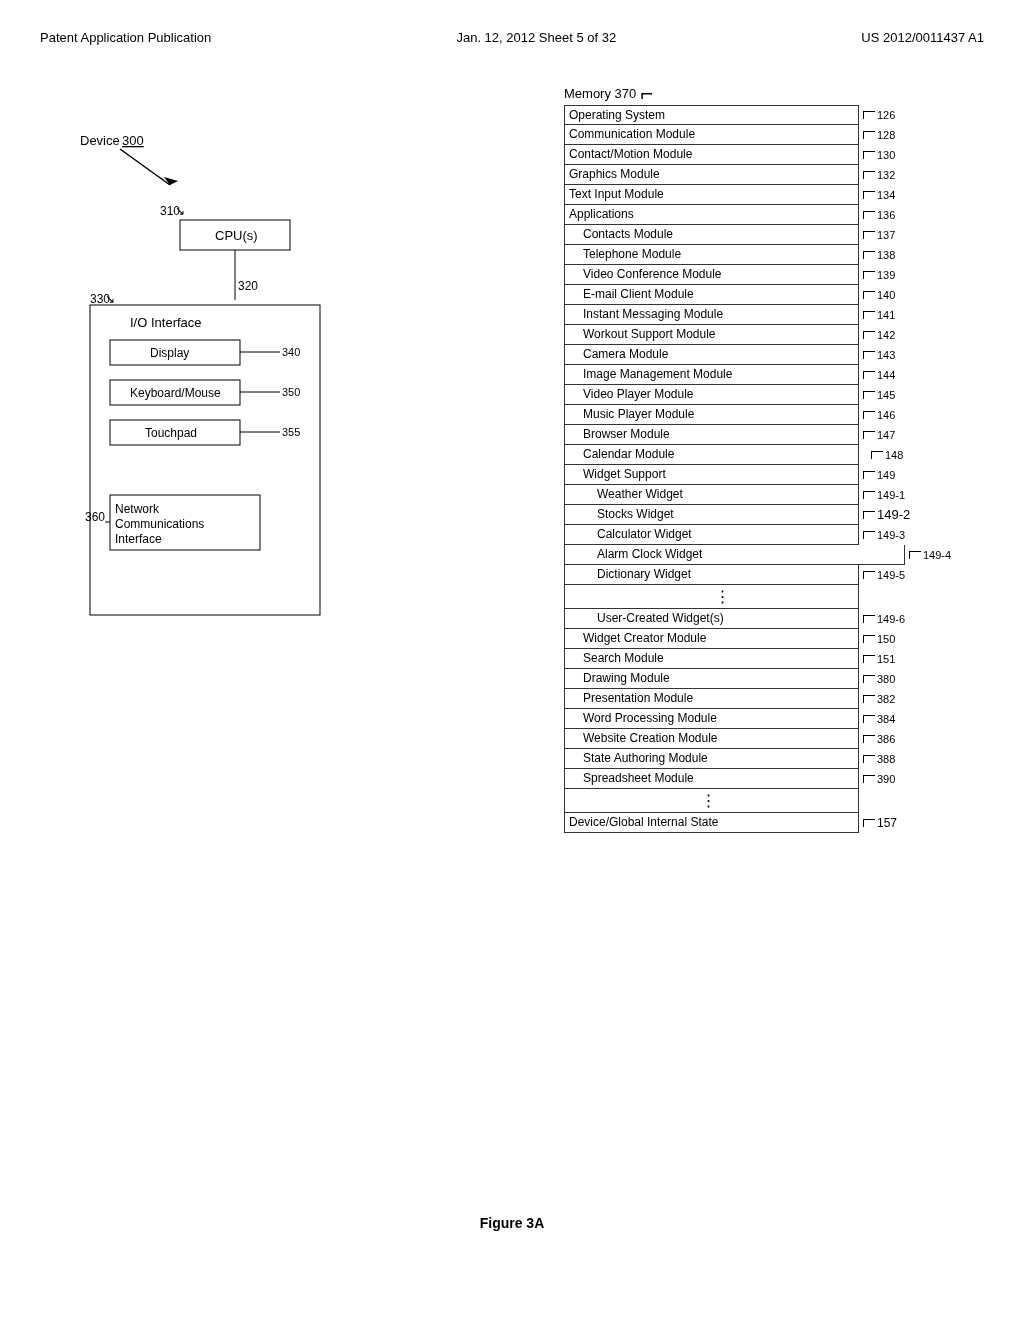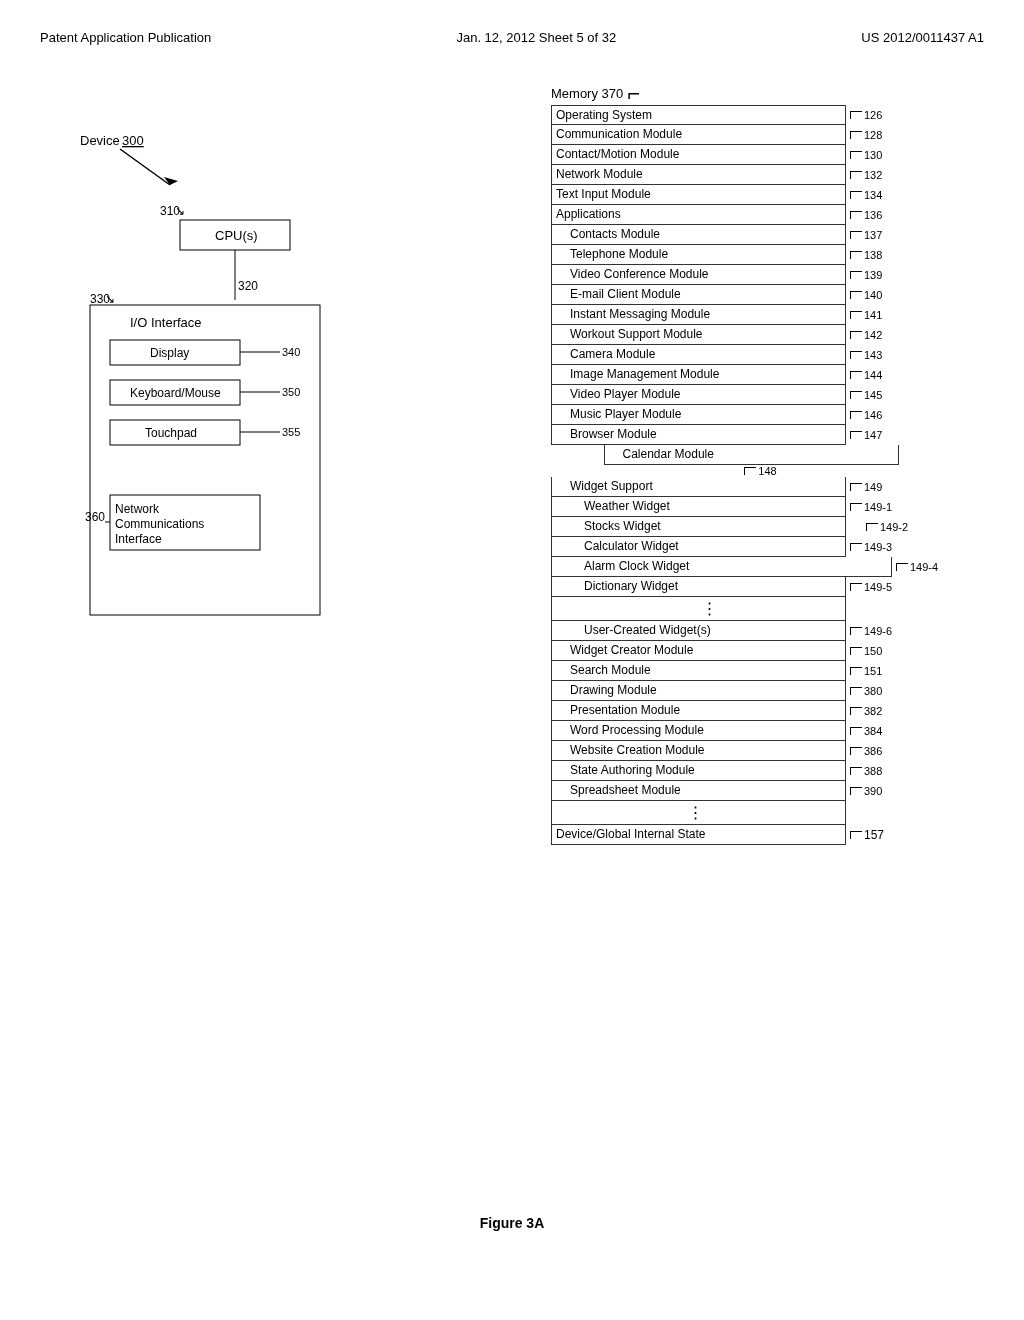--- a/index.html
+++ b/index.html
@@ -93,21 +93,21 @@
       <rect x="50" y="370" width="150" height="55" fill="none" stroke="#000" stroke-width="1"></rect>
       <text x="55" y="388" font-size="12" font-family="Arial">Network</text>
       <text x="55" y="403" font-size="12" font-family="Arial">Communications</text>
       <text x="55" y="418" font-size="12" font-family="Arial">Interface</text>
 
       <text x="25" y="396" font-size="12" font-family="Arial">360</text>
       <line x1="50" y1="397" x2="45" y2="397" stroke="#000" stroke-width="1"></line>
 
     </svg>
 
-    <div style="position: absolute; right: 13px; top: 0; width: 400px;">
+    <div style="position: absolute; right: 0; top: 0; width: 400px;">
 
       <div style="display: flex; align-items: center; margin-bottom: 2px;">
         <span style="font-size: 13px; font-family: Arial;">Memory 370</span>
         <span style="font-size: 22px; margin-left: 4px; line-height: 0.8;">⌐</span>
       </div>
 
       <div id="memory-table-container">
 
       <div style="display: flex; align-items: center;">
             <div style="border: 1px solid rgb(51, 51, 51); padding: 2px 6px 2px 4px; font-size: 12px; font-family: Arial; width: 295px; min-height: 20px;">Operating System</div>
@@ -115,21 +115,21 @@
           </div>
           <div style="display: flex; align-items: center;">
             <div style="border-width: 0px 1px 1px; border-style: solid; border-color: rgb(51, 51, 51); border-image: initial; padding: 2px 6px 2px 4px; font-size: 12px; font-family: Arial; width: 295px; min-height: 20px;">Communication Module</div>
             <span style="font-size: 11px; font-family: Arial; margin-left: 4px; white-space: nowrap; display: flex; align-items: center;"><span style="display:inline-block; border-left: 1px solid #000; border-top: 1px solid #000; width: 12px; height: 8px; margin-right: 2px;"></span>128</span>
           </div>
           <div style="display: flex; align-items: center;">
             <div style="border-width: 0px 1px 1px; border-style: solid; border-color: rgb(51, 51, 51); border-image: initial; padding: 2px 6px 2px 4px; font-size: 12px; font-family: Arial; width: 295px; min-height: 20px;">Contact/Motion Module</div>
             <span style="font-size: 11px; font-family: Arial; margin-left: 4px; white-space: nowrap; display: flex; align-items: center;"><span style="display:inline-block; border-left: 1px solid #000; border-top: 1px solid #000; width: 12px; height: 8px; margin-right: 2px;"></span>130</span>
           </div>
           <div style="display: flex; align-items: center;">
-            <div style="border-width: 0px 1px 1px; border-style: solid; border-color: rgb(51, 51, 51); border-image: initial; padding: 2px 6px 2px 4px; font-size: 12px; font-family: Arial; width: 295px; min-height: 20px;">Network Module</div>
+            <div style="border-width: 0px 1px 1px; border-style: solid; border-color: rgb(51, 51, 51); border-image: initial; padding: 2px 6px 2px 4px; font-size: 12px; font-family: Arial; width: 295px; min-height: 20px;">Graphics Module</div>
             <span style="font-size: 11px; font-family: Arial; margin-left: 4px; white-space: nowrap; display: flex; align-items: center;"><span style="display:inline-block; border-left: 1px solid #000; border-top: 1px solid #000; width: 12px; height: 8px; margin-right: 2px;"></span>132</span>
           </div>
           <div style="display: flex; align-items: center;">
             <div style="border-width: 0px 1px 1px; border-style: solid; border-color: rgb(51, 51, 51); border-image: initial; padding: 2px 6px 2px 4px; font-size: 12px; font-family: Arial; width: 295px; min-height: 20px;">Text Input Module</div>
             <span style="font-size: 11px; font-family: Arial; margin-left: 4px; white-space: nowrap; display: flex; align-items: center;"><span style="display:inline-block; border-left: 1px solid #000; border-top: 1px solid #000; width: 12px; height: 8px; margin-right: 2px;"></span>134</span>
           </div>
           <div style="display: flex; align-items: center;">
             <div style="border-width: 0px 1px 1px; border-style: solid; border-color: rgb(51, 51, 51); border-image: initial; padding: 2px 6px 2px 4px; font-size: 12px; font-family: Arial; width: 295px; min-height: 20px; font-style: normal;">Applications</div>
             <span style="font-size: 11px; font-family: Arial; margin-left: 4px; white-space: nowrap; display: flex; align-items: center;"><span style="display:inline-block; border-left: 1px solid #000; border-top: 1px solid #000; width: 12px; height: 8px; margin-right: 2px;"></span>136</span>
           </div>
@@ -170,35 +170,35 @@
             <span style="font-size: 11px; font-family: Arial; margin-left: 4px; white-space: nowrap; display: flex; align-items: center;"><span style="display:inline-block; border-left: 1px solid #000; border-top: 1px solid #000; width: 12px; height: 8px; margin-right: 2px;"></span>145</span>
           </div>
           <div style="display: flex; align-items: center;">
             <div style="border-width: 0px 1px 1px; border-style: solid; border-color: rgb(51, 51, 51); border-image: initial; padding: 2px 4px 2px 18px; font-size: 12px; font-family: Arial; width: 295px; min-height: 20px;">Music Player Module</div>
             <span style="font-size: 11px; font-family: Arial; margin-left: 4px; white-space: nowrap; display: flex; align-items: center;"><span style="display:inline-block; border-left: 1px solid #000; border-top: 1px solid #000; width: 12px; height: 8px; margin-right: 2px;"></span>146</span>
           </div>
           <div style="display: flex; align-items: center;">
             <div style="border-width: 0px 1px 1px; border-style: solid; border-color: rgb(51, 51, 51); border-image: initial; padding: 2px 6px 2px 18px; font-size: 12px; font-family: Arial; width: 295px; min-height: 20px;">Browser Module</div>
             <span style="font-size: 11px; font-family: Arial; margin-left: 4px; white-space: nowrap; display: flex; align-items: center;"><span style="display:inline-block; border-left: 1px solid #000; border-top: 1px solid #000; width: 12px; height: 8px; margin-right: 2px;"></span>147</span>
           </div>
-          <div style="display: flex; align-items: center; flex-direction: column;">
+          <div style="display: flex; align-items: center;">
             <div style="border-width: 0px 1px 1px; border-style: solid; border-color: rgb(51, 51, 51); border-image: initial; padding: 2px 6px 2px 18px; font-size: 12px; font-family: Arial; width: 295px; min-height: 20px;">Calendar Module</div>
-            <span style="font-size: 11px; font-family: Arial; margin-left: 19px; white-space: nowrap; display: flex; align-items: center;"><span style="display:inline-block; border-left: 1px solid #000; border-top: 1px solid #000; width: 12px; height: 8px; margin-right: 2px;"></span>148</span>
+            <span style="font-size: 11px; font-family: Arial; margin-left: 12px; white-space: nowrap; display: flex; align-items: center;"><span style="display:inline-block; border-left: 1px solid #000; border-top: 1px solid #000; width: 12px; height: 8px; margin-right: 2px;"></span>148</span>
           </div>
           <div style="display: flex; align-items: center;">
             <div style="border-width: 0px 1px 1px; border-style: solid; border-color: rgb(51, 51, 51); border-image: initial; padding: 2px 6px 2px 18px; font-size: 12px; font-family: Arial; width: 295px; min-height: 20px; font-style: normal;">Widget Support</div>
             <span style="font-size: 11px; font-family: Arial; margin-left: 4px; white-space: nowrap; display: flex; align-items: center;"><span style="display:inline-block; border-left: 1px solid #000; border-top: 1px solid #000; width: 12px; height: 8px; margin-right: 2px;"></span>149</span>
           </div>
           <div style="display: flex; align-items: center;">
             <div style="border-width: 0px 1px 1px; border-style: solid; border-color: rgb(51, 51, 51); border-image: initial; padding: 2px 6px 2px 32px; font-size: 12px; font-family: Arial; width: 295px; min-height: 20px;">Weather Widget</div>
             <span style="font-size: 11px; font-family: Arial; margin-left: 4px; white-space: nowrap; display: flex; align-items: center;"><span style="display:inline-block; border-left: 1px solid #000; border-top: 1px solid #000; width: 12px; height: 8px; margin-right: 2px;"></span>149-1</span>
           </div>
           <div style="display: flex; align-items: center;">
             <div style="border-width: 0px 1px 1px; border-style: solid; border-color: rgb(51, 51, 51); border-image: initial; padding: 2px 6px 2px 32px; font-size: 12px; font-family: Arial; width: 295px; min-height: 20px;">Stocks Widget</div>
-            <span style="font-size: 11px; font-family: Arial; margin-left: 20px; white-space: nowrap; display: flex; align-items: center;"><span style="display:inline-block; border-left: 1px solid #000; border-top: 1px solid #000; width: 12px; height: 8px; margin-right: 2px;"></span>149-2</span>
+            <span style="font-size: 13px; font-family: Arial; margin-left: 4px; white-space: nowrap; display: flex; align-items: center;"><span style="display:inline-block; border-left: 1px solid #000; border-top: 1px solid #000; width: 12px; height: 8px; margin-right: 2px;"></span>149-2</span>
           </div>
           <div style="display: flex; align-items: center;">
             <div style="border-width: 0px 1px 1px; border-style: solid; border-color: rgb(51, 51, 51); border-image: initial; padding: 2px 6px 2px 32px; font-size: 12px; font-family: Arial; width: 295px; min-height: 20px;">Calculator Widget</div>
             <span style="font-size: 11px; font-family: Arial; margin-left: 4px; white-space: nowrap; display: flex; align-items: center;"><span style="display:inline-block; border-left: 1px solid #000; border-top: 1px solid #000; width: 12px; height: 8px; margin-right: 2px;"></span>149-3</span>
           </div>
           <div style="display: flex; align-items: center;">
             <div style="border-width: 0px 1px 1px; border-style: solid; border-color: rgb(51, 51, 51); border-image: initial; padding: 2px 6px 2px 32px; font-size: 12px; font-family: Arial; width: 341px; min-height: 20px;">Alarm Clock Widget</div>
             <span style="font-size: 11px; font-family: Arial; margin-left: 4px; white-space: nowrap; display: flex; align-items: center;"><span style="display:inline-block; border-left: 1px solid #000; border-top: 1px solid #000; width: 12px; height: 8px; margin-right: 2px;"></span>149-4</span>
           </div>
           <div style="display: flex; align-items: center;">

